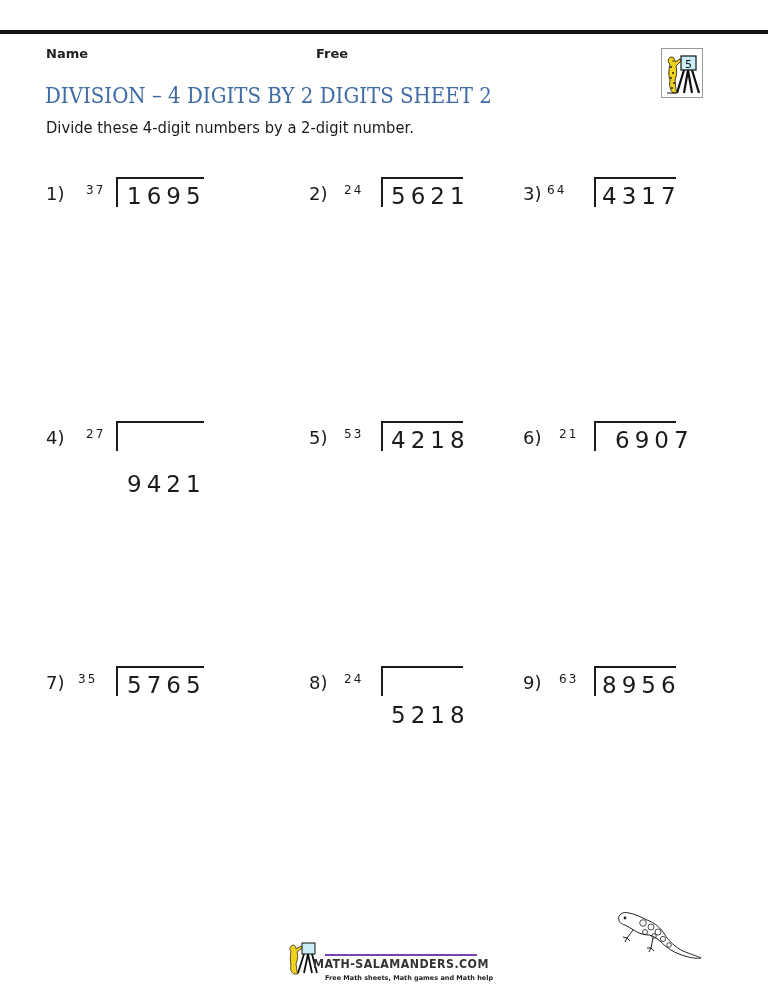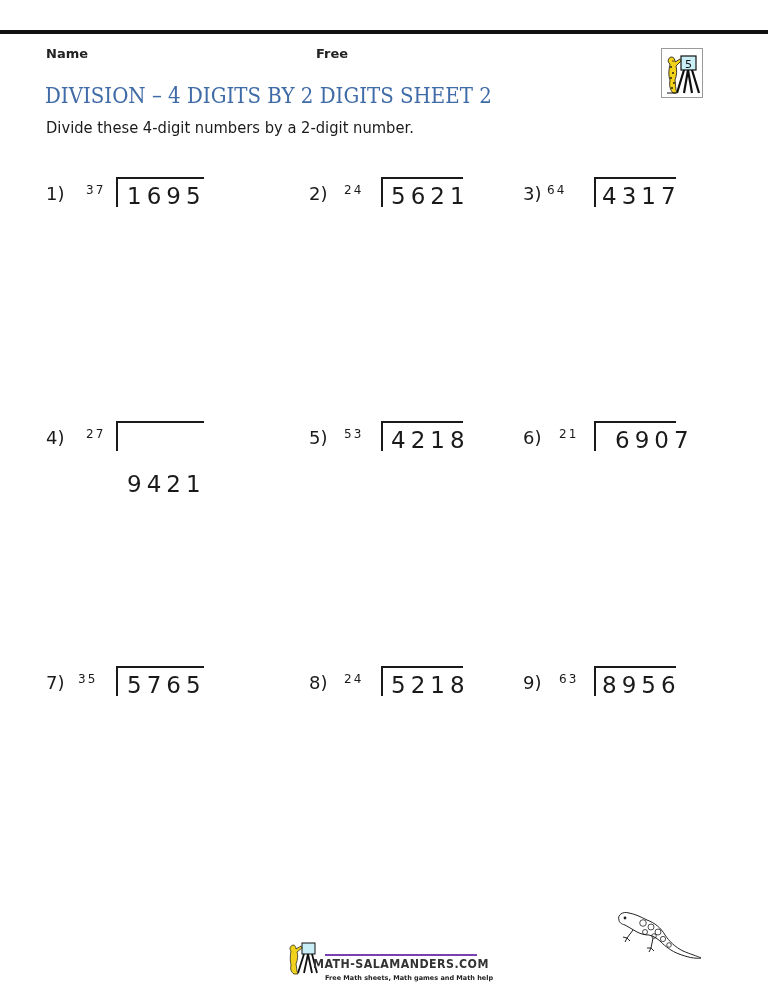--- a/index.html
+++ b/index.html
@@ -226,21 +226,21 @@
 <div class="problem" style="left:46px; top:672px;">
   <span class="p-num">7)</span>
   <span class="p-divisor" style="left:32px;">35</span>
   <span class="p-bracket" style="left:70px; width:88px;"></span>
   <span class="p-dividend" style="left:81px;">5765</span>
 </div>
 <div class="problem" style="left:309px; top:672px;">
   <span class="p-num">8)</span>
   <span class="p-divisor" style="left:35px;">24</span>
   <span class="p-bracket" style="left:72px; width:82px;"></span>
-  <span class="p-dividend" style="left:82px;">5218</span>
+  <span class="p-dividend" style="left:82px;margin-top:30px;">5218</span>
 </div>
 <div class="problem" style="left:523px; top:672px;">
   <span class="p-num">9)</span>
   <span class="p-divisor" style="left:36px;">63</span>
   <span class="p-bracket" style="left:71px; width:82px;"></span>
   <span class="p-dividend" style="left:79px;text-align:center;">8956</span>
 </div>
 
 <div class="salamander">
   <svg width="90" height="62" viewBox="0 0 90 62">

